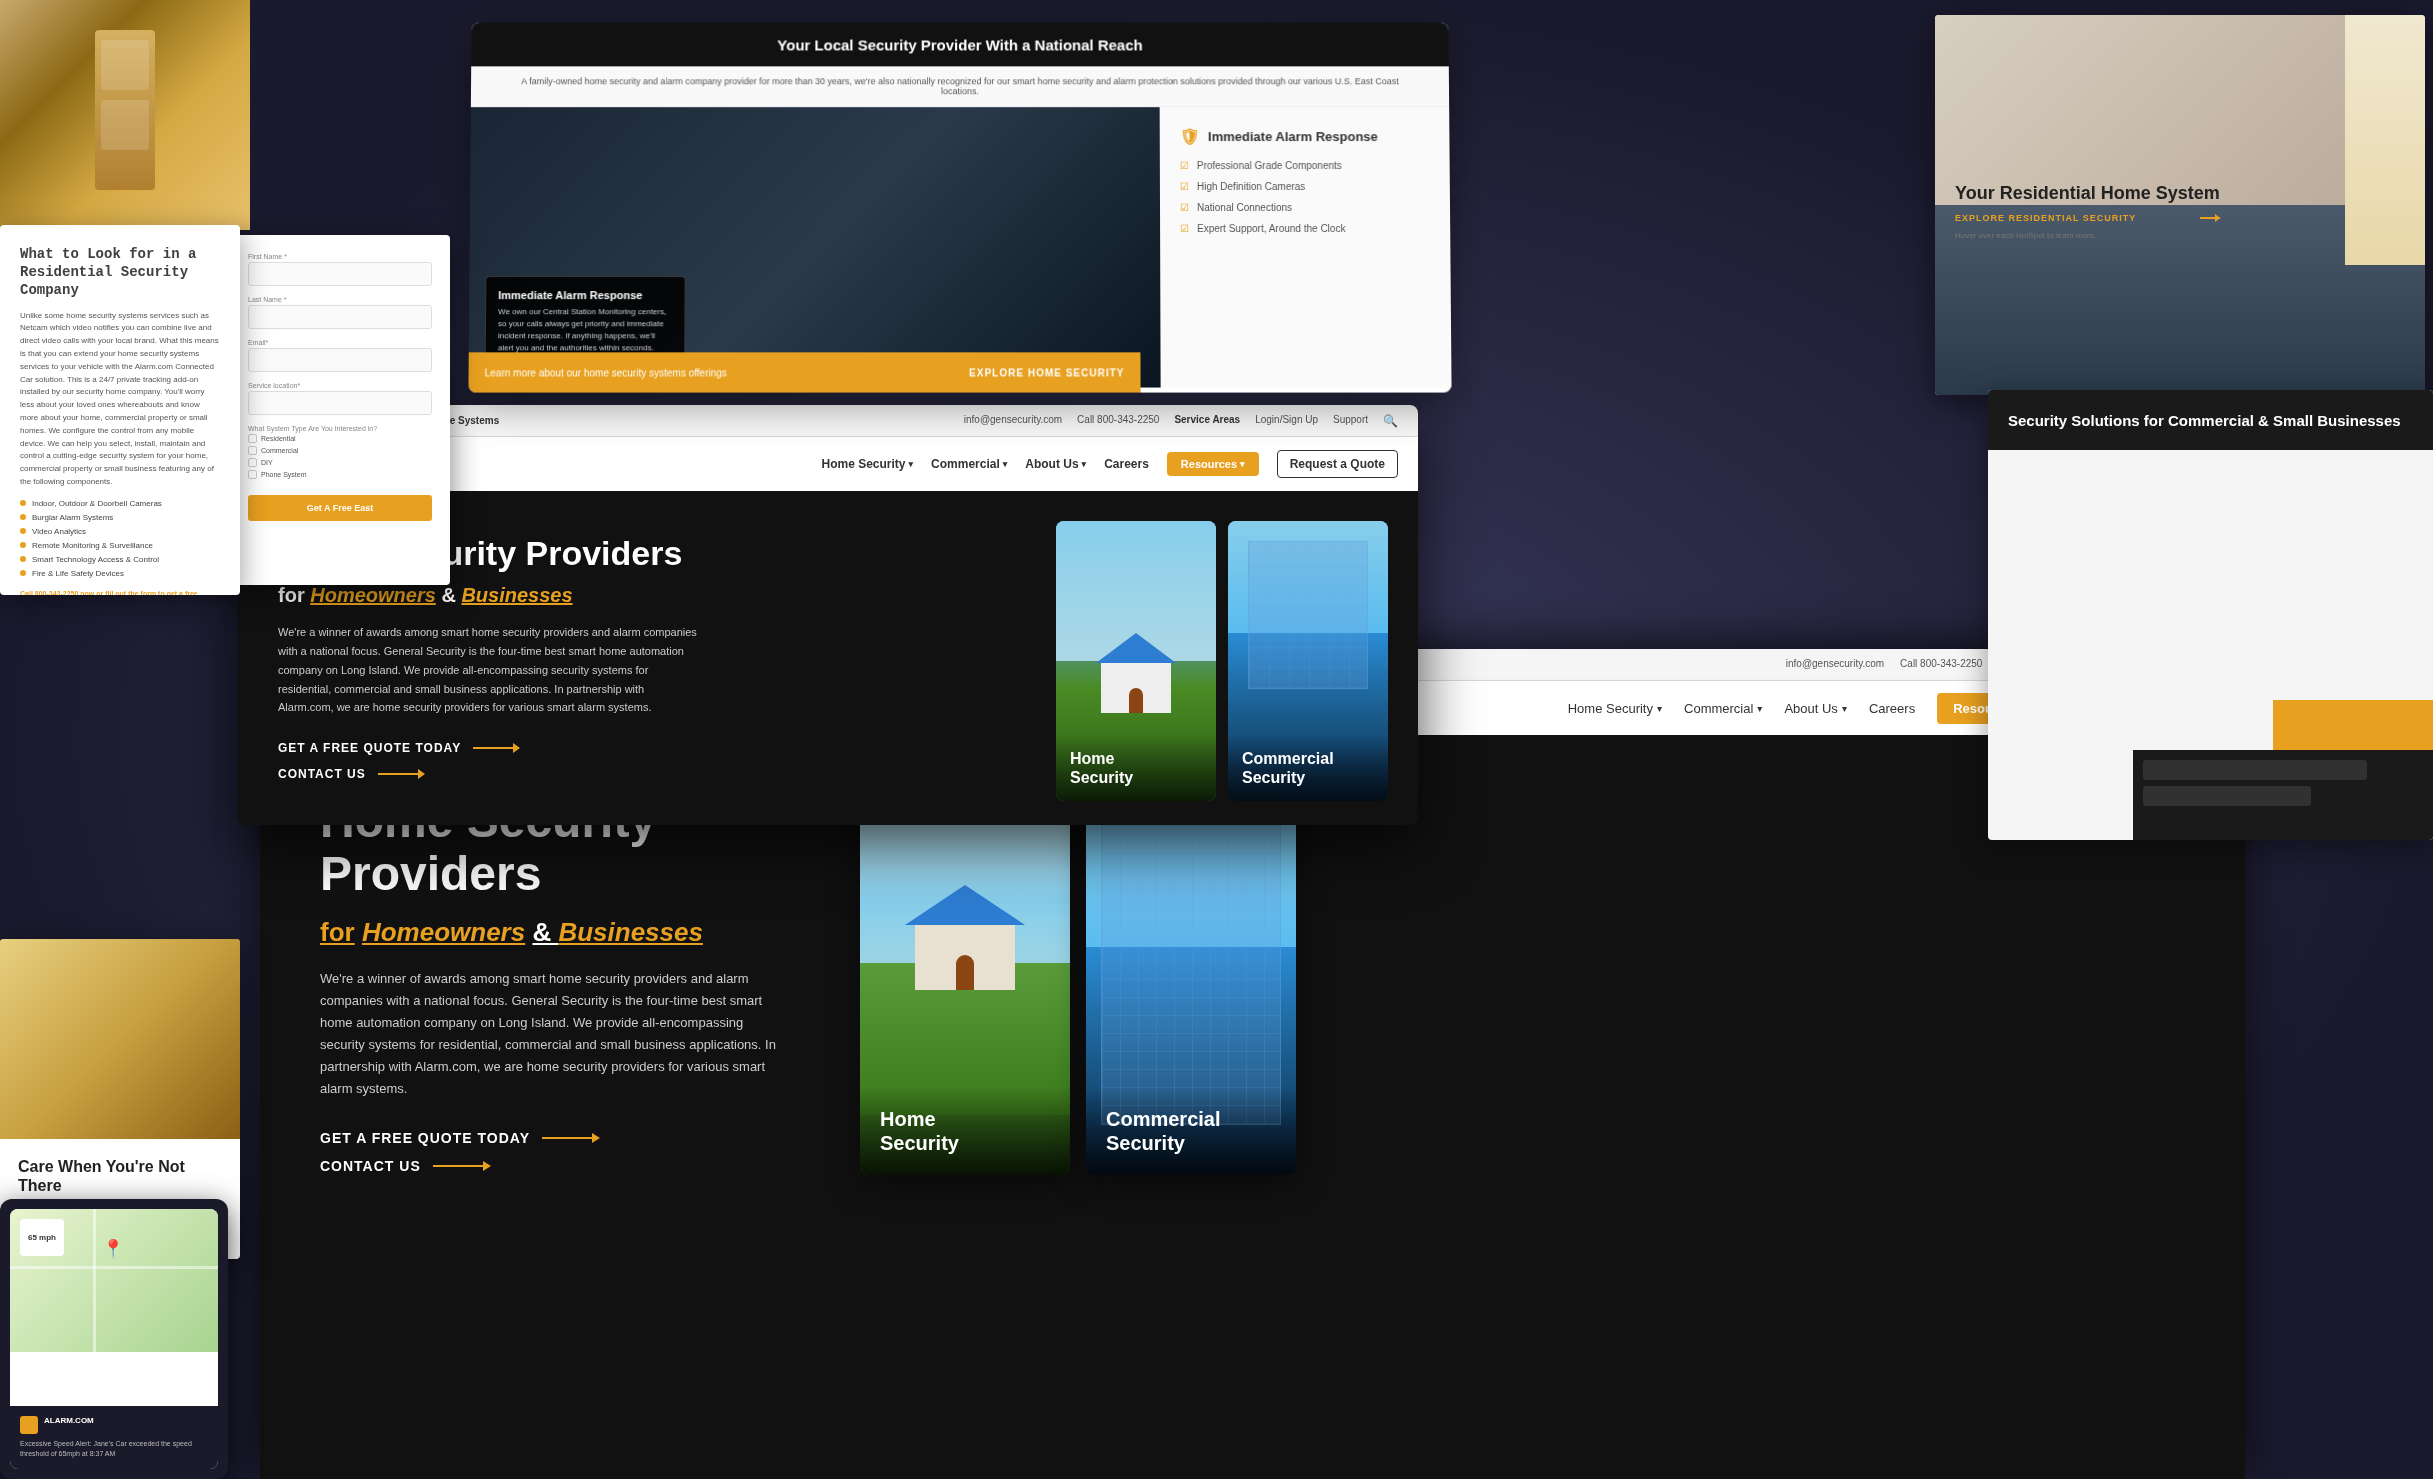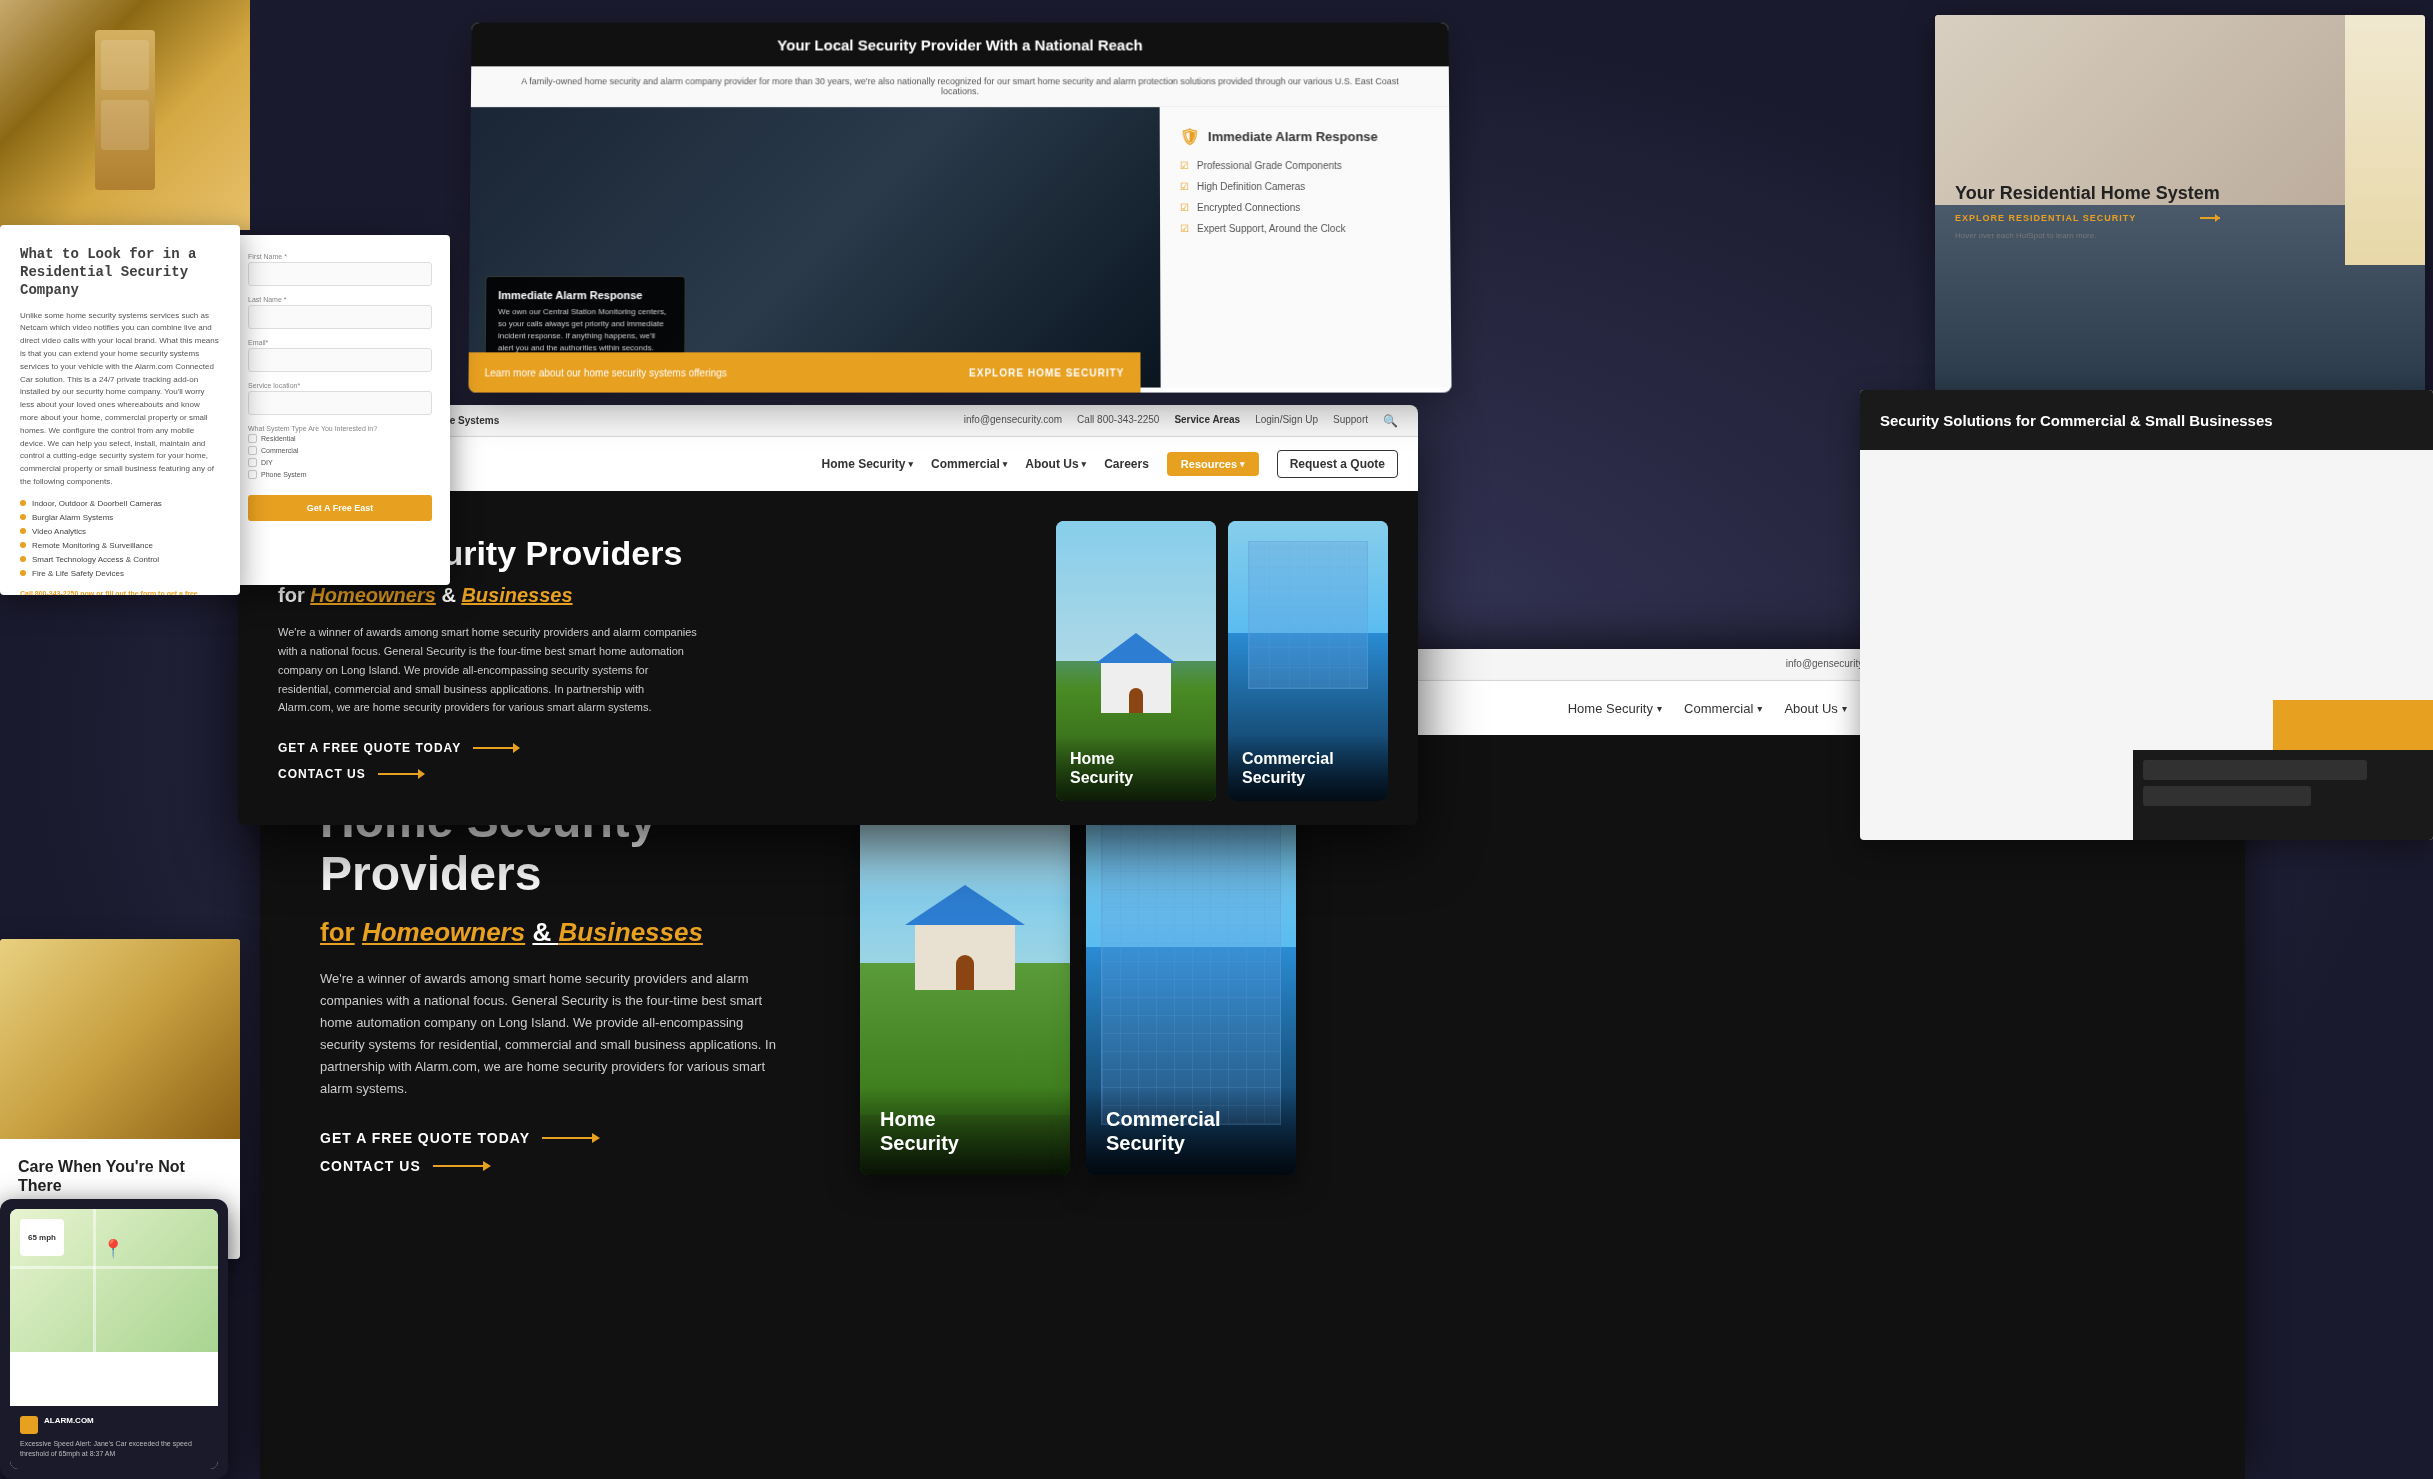--- a/index.html
+++ b/index.html
@@ -556,21 +556,21 @@
         <div style="display:flex; align-items:center; gap:8px; margin-bottom:10px; font-size:10px; color:#555;">
           <span style="color:#e8a020;">☑</span>
           <span>Professional Grade Components</span>
         </div>
         <div style="display:flex; align-items:center; gap:8px; margin-bottom:10px; font-size:10px; color:#555;">
           <span style="color:#e8a020;">☑</span>
           <span>High Definition Cameras</span>
         </div>
         <div style="display:flex; align-items:center; gap:8px; margin-bottom:10px; font-size:10px; color:#555;">
           <span style="color:#e8a020;">☑</span>
-          <span>Encrypted Connections</span>
+          <span>National Connections</span>
         </div>
         <div style="display:flex; align-items:center; gap:8px; margin-bottom:10px; font-size:10px; color:#555;">
           <span style="color:#e8a020;">☑</span>
           <span>Expert Support, Around the Clock</span>
         </div>
       </div>
     </div>
 
     <div style="position:absolute; bottom:0; left:0; width:670px; background:#e8a020; height:40px; display:flex; align-items:center; justify-content:space-between; padding:0 16px;">
       <span style="color:white; font-size:10px;">Learn more about our home security systems offerings</span>
@@ -707,21 +707,21 @@
 
       <div style="position:absolute; top:0; left:0; right:0; height:100%; background:linear-gradient(135deg, #e8d080 0%, #c8a040 50%, #8b6014 100%);"></div>
     </div>
     <div class="care-text">
       <h3 class="care-title">Care When You're Not There</h3>
       <p class="care-body">It's vital to stay connected to your loved ones even when you're away. Through the Alarm.com dedicated smart video solution, you can conduct live, two-way audio and direct video calls with your loved ones regardless of your location.</p>
 
     </div>
   </div>
 
-  <div style="position:absolute; top:390px; right:0; width:573px; height:450px; background:#f5f5f5; border-radius:4px; box-shadow:0 8px 30px rgba(0,0,0,0.4); overflow:hidden; z-index:22;">
+  <div style="position:absolute; top:390px; right:0; width:445px; height:450px; background:#f5f5f5; border-radius:4px; box-shadow:0 8px 30px rgba(0,0,0,0.4); overflow:hidden; z-index:22;">
     <div style="background:#1a1a1a; height:60px; display:flex; align-items:center; padding:0 20px; color:white; font-size:15px; font-weight:700;">
       <span>Security Solutions for Commercial &amp; Small Businesses</span>
     </div>
 
     <div style="position:absolute; bottom:80px; right:0; width:160px; height:60px; background:#e8a020;"></div>
 
     <div style="position:absolute; bottom:0; right:0; width:300px; height:90px; background:#1a1a1a;">
 
       <div style="padding:10px;">
         <div style="background:rgba(255,255,255,0.1); height:20px; border-radius:3px; margin-bottom:6px; width:80%;"></div>

